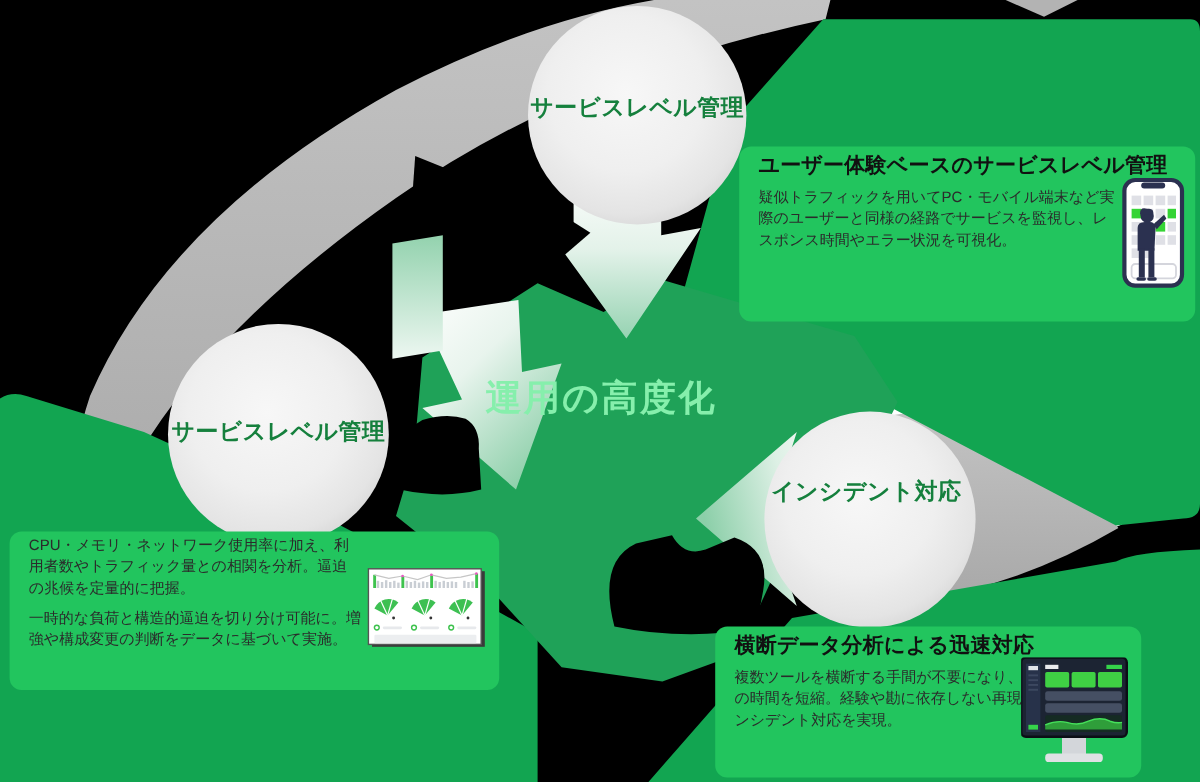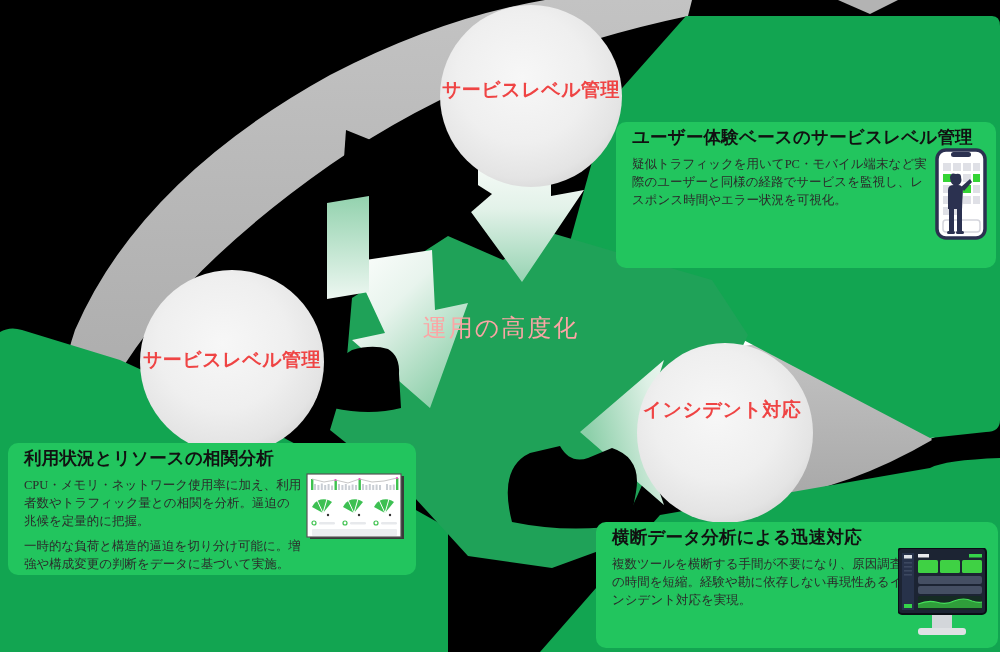--- a/index.html
+++ b/index.html
@@ -6,39 +6,39 @@
   body{
     width:1000px;height:652px;
     background:#000;
     position:relative;
     overflow:hidden;
     font-family:"Liberation Sans","DejaVu Sans",sans-serif;
   }
   .backdrop{position:absolute;left:0;top:0;width:1000px;height:652px;}
   .node-label{
     position:absolute;text-align:center;
-    font-size:19px;font-weight:600;color:#ef4444;letter-spacing:.5px;
+    font-size:19px;font-weight:600;color:#15803d;letter-spacing:.5px;
   }
   .center-title{
     position:absolute;left:331px;top:312px;width:340px;
-    text-align:center;font-size:24px;font-weight:400;color:#fca5a5;letter-spacing:2px;
+    text-align:center;font-size:30px;font-weight:700;color:#86efac;letter-spacing:2px;
   }
   .callout{
     position:absolute;background:#22c55e;border-radius:10px;
     box-sizing:border-box;padding:3px 14px 10px 16px;
   }
   .callout .c-title{font-size:17.5px;font-weight:700;color:#111;margin:0 0 7px 0;letter-spacing:.2px;}
   .callout p{margin:0 0 8px 0;font-size:12.5px;line-height:1.42;color:#2b2b2b;}
   .callout p:last-of-type{margin-bottom:0;}
-  .c-body{display:block;font-family:Liberation Serif, serif;}
+  .c-body{display:block;}
   #callout-service-level{left:616px;top:122px;width:380px;height:146px;}
   #callout-service-level .c-body{width:302px;}
   #callout-capacity{left:8px;top:443px;width:408px;height:132px;}
   #callout-capacity .c-body{width:278px;}
-  #callout-incident{left:596px;top:522px;width:402px;height:126px;}
+  #callout-incident{left:596px;top:522px;width:355px;height:126px;}
   #callout-incident .c-body{width:292px;}
   .illo{position:absolute;}
   #phone-illo{right:8px;top:26px;width:54px;height:96px;}
   #dash-illo{right:10px;top:30px;width:100px;height:68px;}
   #monitor-illo{right:8px;top:26px;width:92px;height:96px;}
 </style>
 </head>
 <body>
 
 <svg class="backdrop" viewBox="0 0 1000 652" xmlns="http://www.w3.org/2000/svg">
@@ -142,21 +142,20 @@
       <path d="M 27 39 L 36 31 L 38 34 L 30 43 Z"></path>
       <rect x="15" y="59" width="5" height="24"></rect>
       <rect x="23" y="59" width="5" height="24"></rect>
       <rect x="13" y="83" width="8" height="3" rx="1.5"></rect>
       <rect x="22" y="83" width="8" height="3" rx="1.5"></rect>
     </g>
   </svg>
 </div>
 
 <div class="callout" id="callout-capacity">
-  <div class="c-title">利用状況とリソースの相関分析</div>
   <div class="c-body">
     <p>CPU・メモリ・ネットワーク使用率に加え、利用者数やトラフィック量との相関を分析。逼迫の兆候を定量的に把握。</p>
     <p>一時的な負荷と構造的逼迫を切り分け可能に。増強や構成変更の判断をデータに基づいて実施。</p>
   </div>
   <svg class="illo" id="dash-illo" viewBox="0 0 100 68" xmlns="http://www.w3.org/2000/svg">
     <rect x="4" y="3" width="94" height="63" fill="#3a3a3a"></rect>
     <rect x="1" y="1" width="94" height="63" fill="#ffffff" stroke="#555" stroke-width="1.2"></rect>
     <g>
       <g fill="#c9ced4">
         <rect x="8" y="11" width="2" height="6"></rect>

